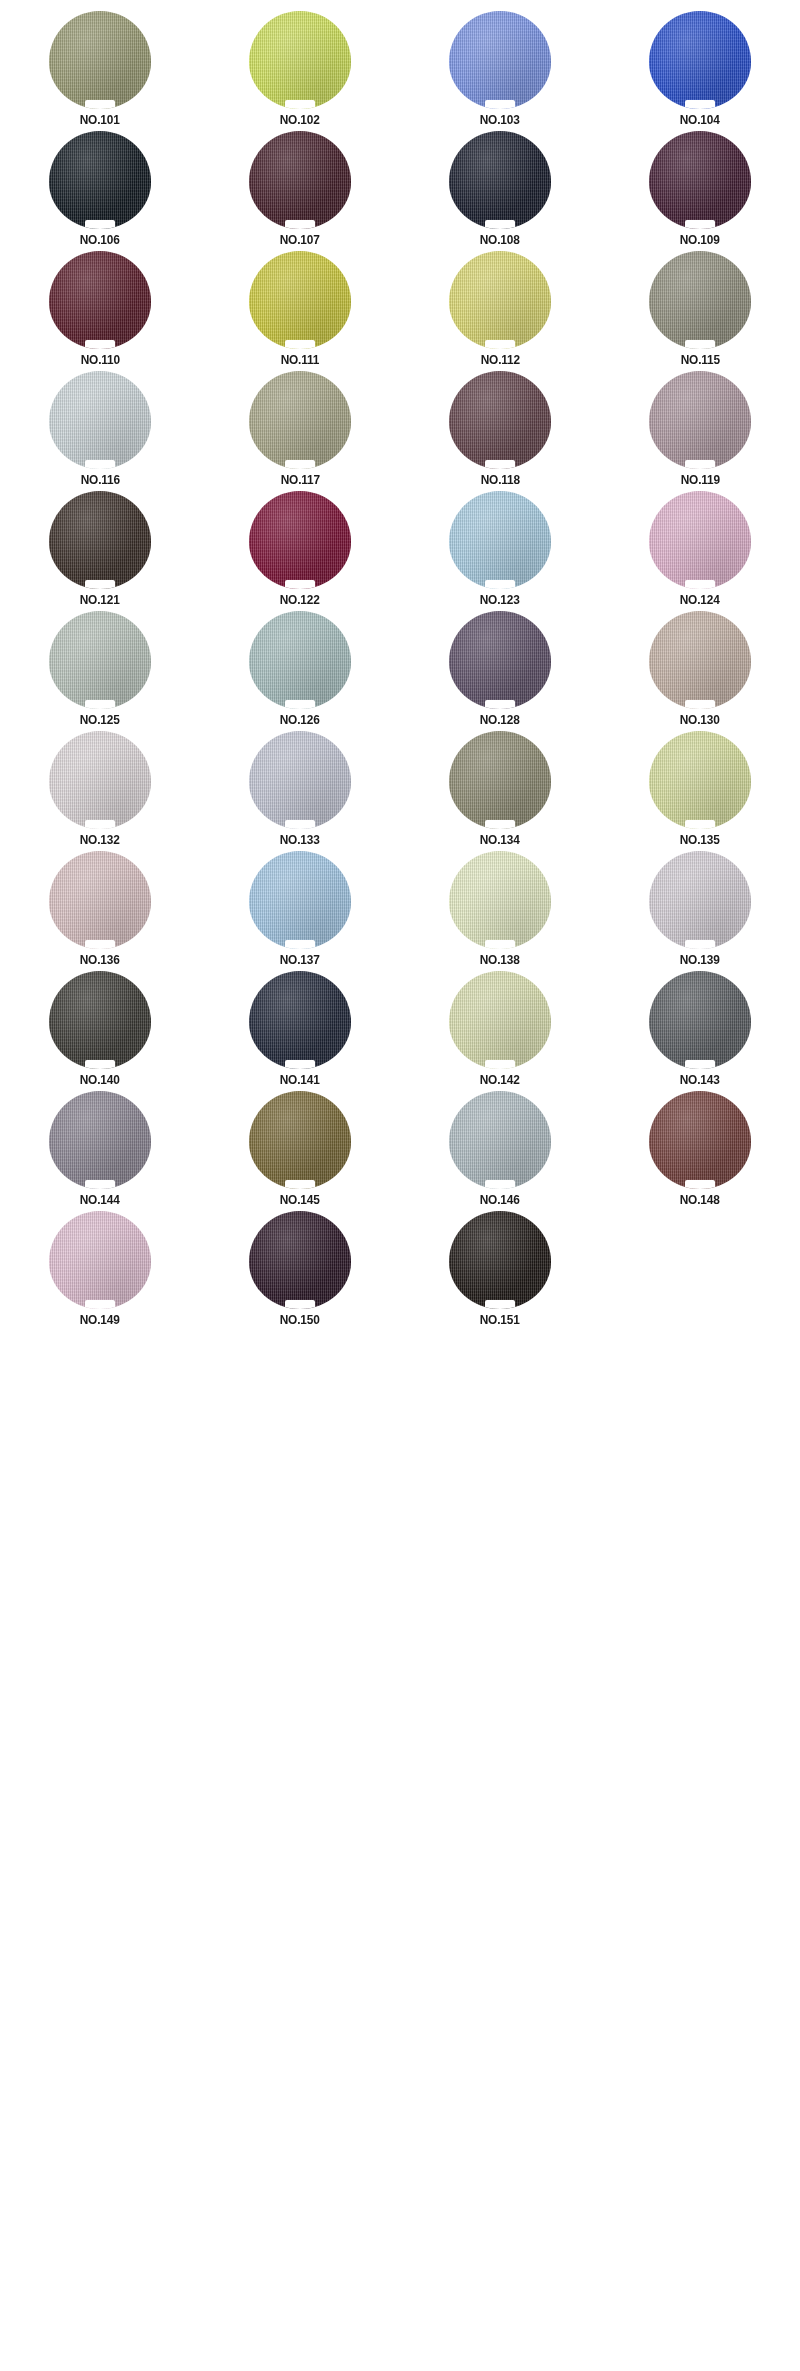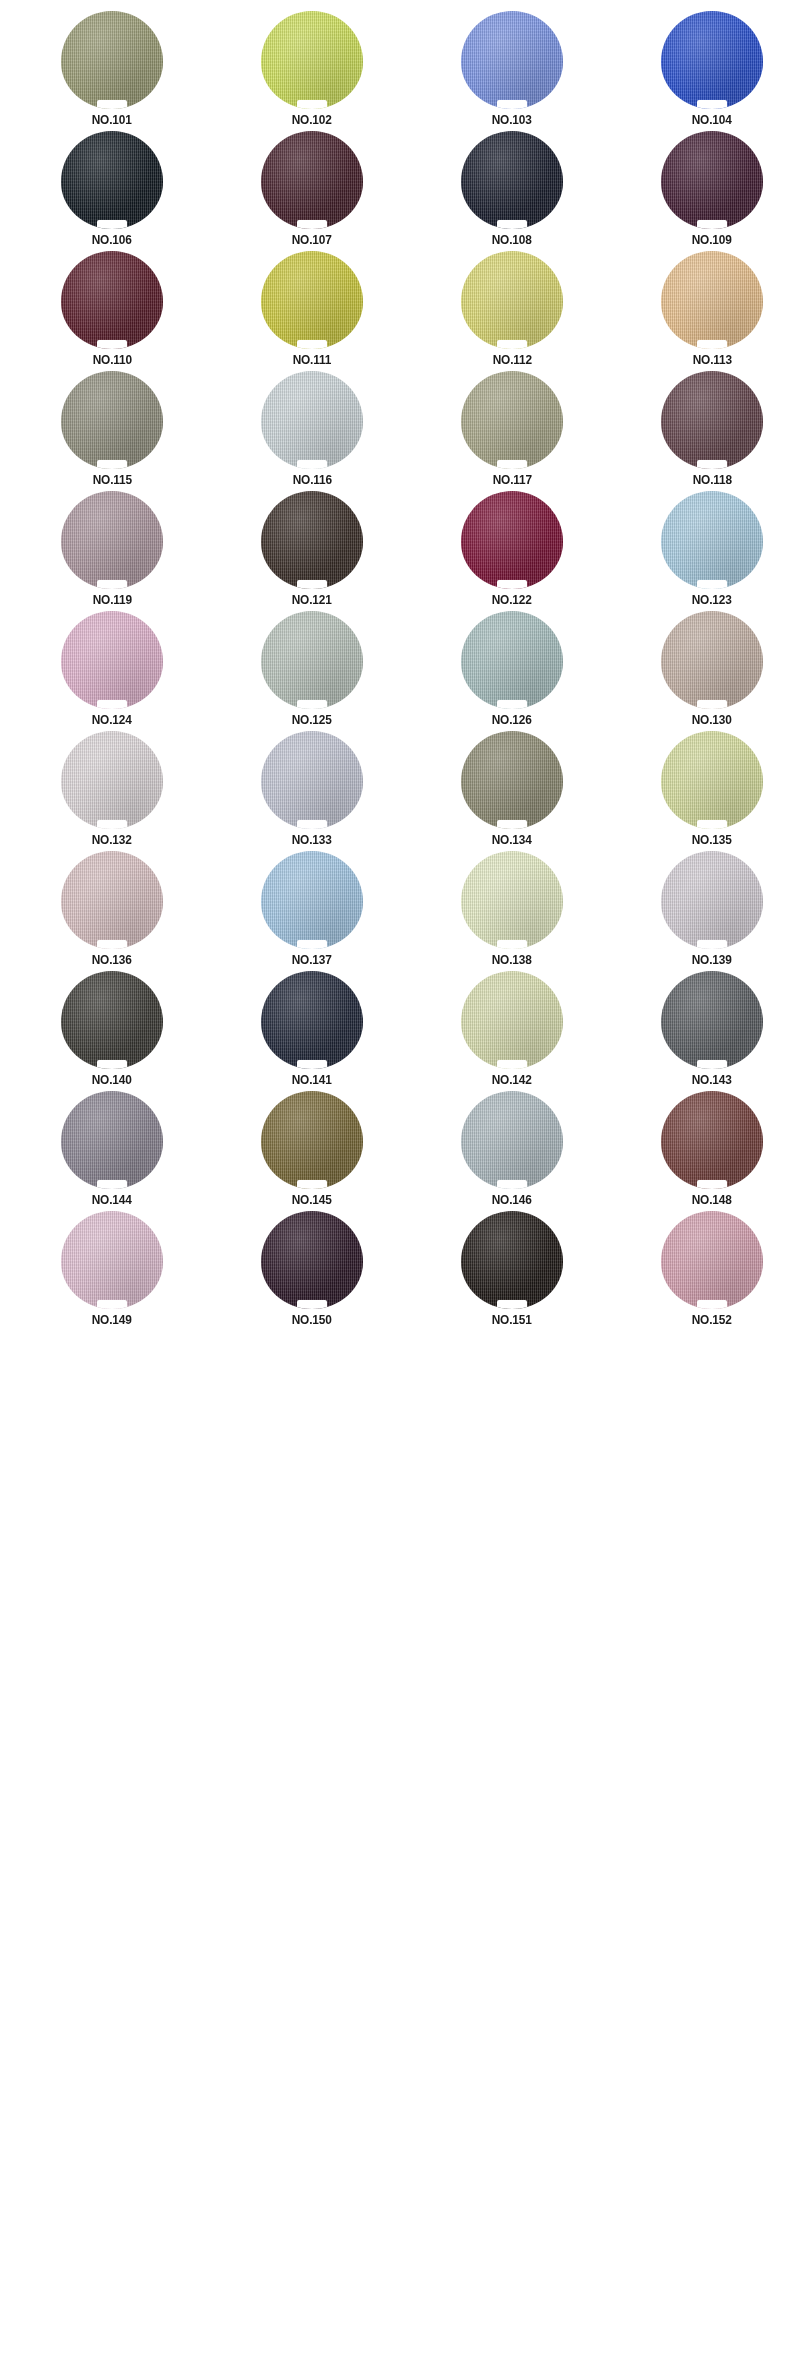--- a/index.html
+++ b/index.html
@@ -29,21 +29,20 @@
     width: 800px;
   }
   .swatch-cell {
     position: relative;
     width: 200px;
     height: 120px;
     display: flex;
     flex-direction: column;
     align-items: center;
     justify-content: flex-start;
-    padding-left: 12px;
   }
   
   .chip {
     position: relative;
     width: 102px;
     height: 98px;
     margin-top: 5px;
     -webkit-mask-image: none;
     border-radius: 50% 50% 50% 50% / 52% 52% 48% 48%;
     overflow: hidden;
@@ -189,28 +188,20 @@
       </div>
       <div class="swatch-cell">
         <div class="chip" style="background-color: rgb(219, 216, 115);">
           <div class="knit"></div>
           <div class="shade"></div>
           <div class="notch"></div>
         </div>
         <div class="chip-label">NO.112</div>
       </div>
       <div class="swatch-cell">
-        <div class="chip" style="background-color: rgb(232, 193, 142);">
-          <div class="knit"></div>
-          <div class="shade"></div>
-          <div class="notch"></div>
-        </div>
-        <div class="chip-label">NO.113</div>
-      </div>
-      <div class="swatch-cell">
         <div class="chip" style="background-color: rgb(145, 144, 127);">
           <div class="knit"></div>
           <div class="shade"></div>
           <div class="notch"></div>
         </div>
         <div class="chip-label">NO.115</div>
       </div>
       <div class="swatch-cell">
         <div class="chip" style="background-color: rgb(204, 214, 217);">
           <div class="knit"></div>
@@ -285,20 +276,28 @@
       </div>
       <div class="swatch-cell">
         <div class="chip" style="background-color: rgb(168, 192, 192);">
           <div class="knit"></div>
           <div class="shade"></div>
           <div class="notch"></div>
         </div>
         <div class="chip-label">NO.126</div>
       </div>
       <div class="swatch-cell">
+        <div class="chip" style="background-color: rgb(95, 82, 105);">
+          <div class="knit"></div>
+          <div class="shade"></div>
+          <div class="notch"></div>
+        </div>
+        <div class="chip-label">NO.128</div>
+      </div>
+      <div class="swatch-cell">
         <div class="chip" style="background-color: rgb(196, 178, 166);">
           <div class="knit"></div>
           <div class="shade"></div>
           <div class="notch"></div>
         </div>
         <div class="chip-label">NO.130</div>
       </div>
       <div class="swatch-cell">
         <div class="chip" style="background-color: rgb(222, 216, 218);">
           <div class="knit"></div>
@@ -443,23 +442,15 @@
         </div>
         <div class="chip-label">NO.150</div>
       </div>
       <div class="swatch-cell">
         <div class="chip" style="background-color: rgb(33, 27, 24);">
           <div class="knit"></div>
           <div class="shade"></div>
           <div class="notch"></div>
         </div>
         <div class="chip-label">NO.151</div>
-      </div>
-      <div class="swatch-cell">
-        <div class="chip" style="background-color: rgb(212, 161, 176);">
-          <div class="knit"></div>
-          <div class="shade"></div>
-          <div class="notch"></div>
-        </div>
-        <div class="chip-label">NO.152</div>
       </div>
     </div>
 </div>
 
 </body></html>

